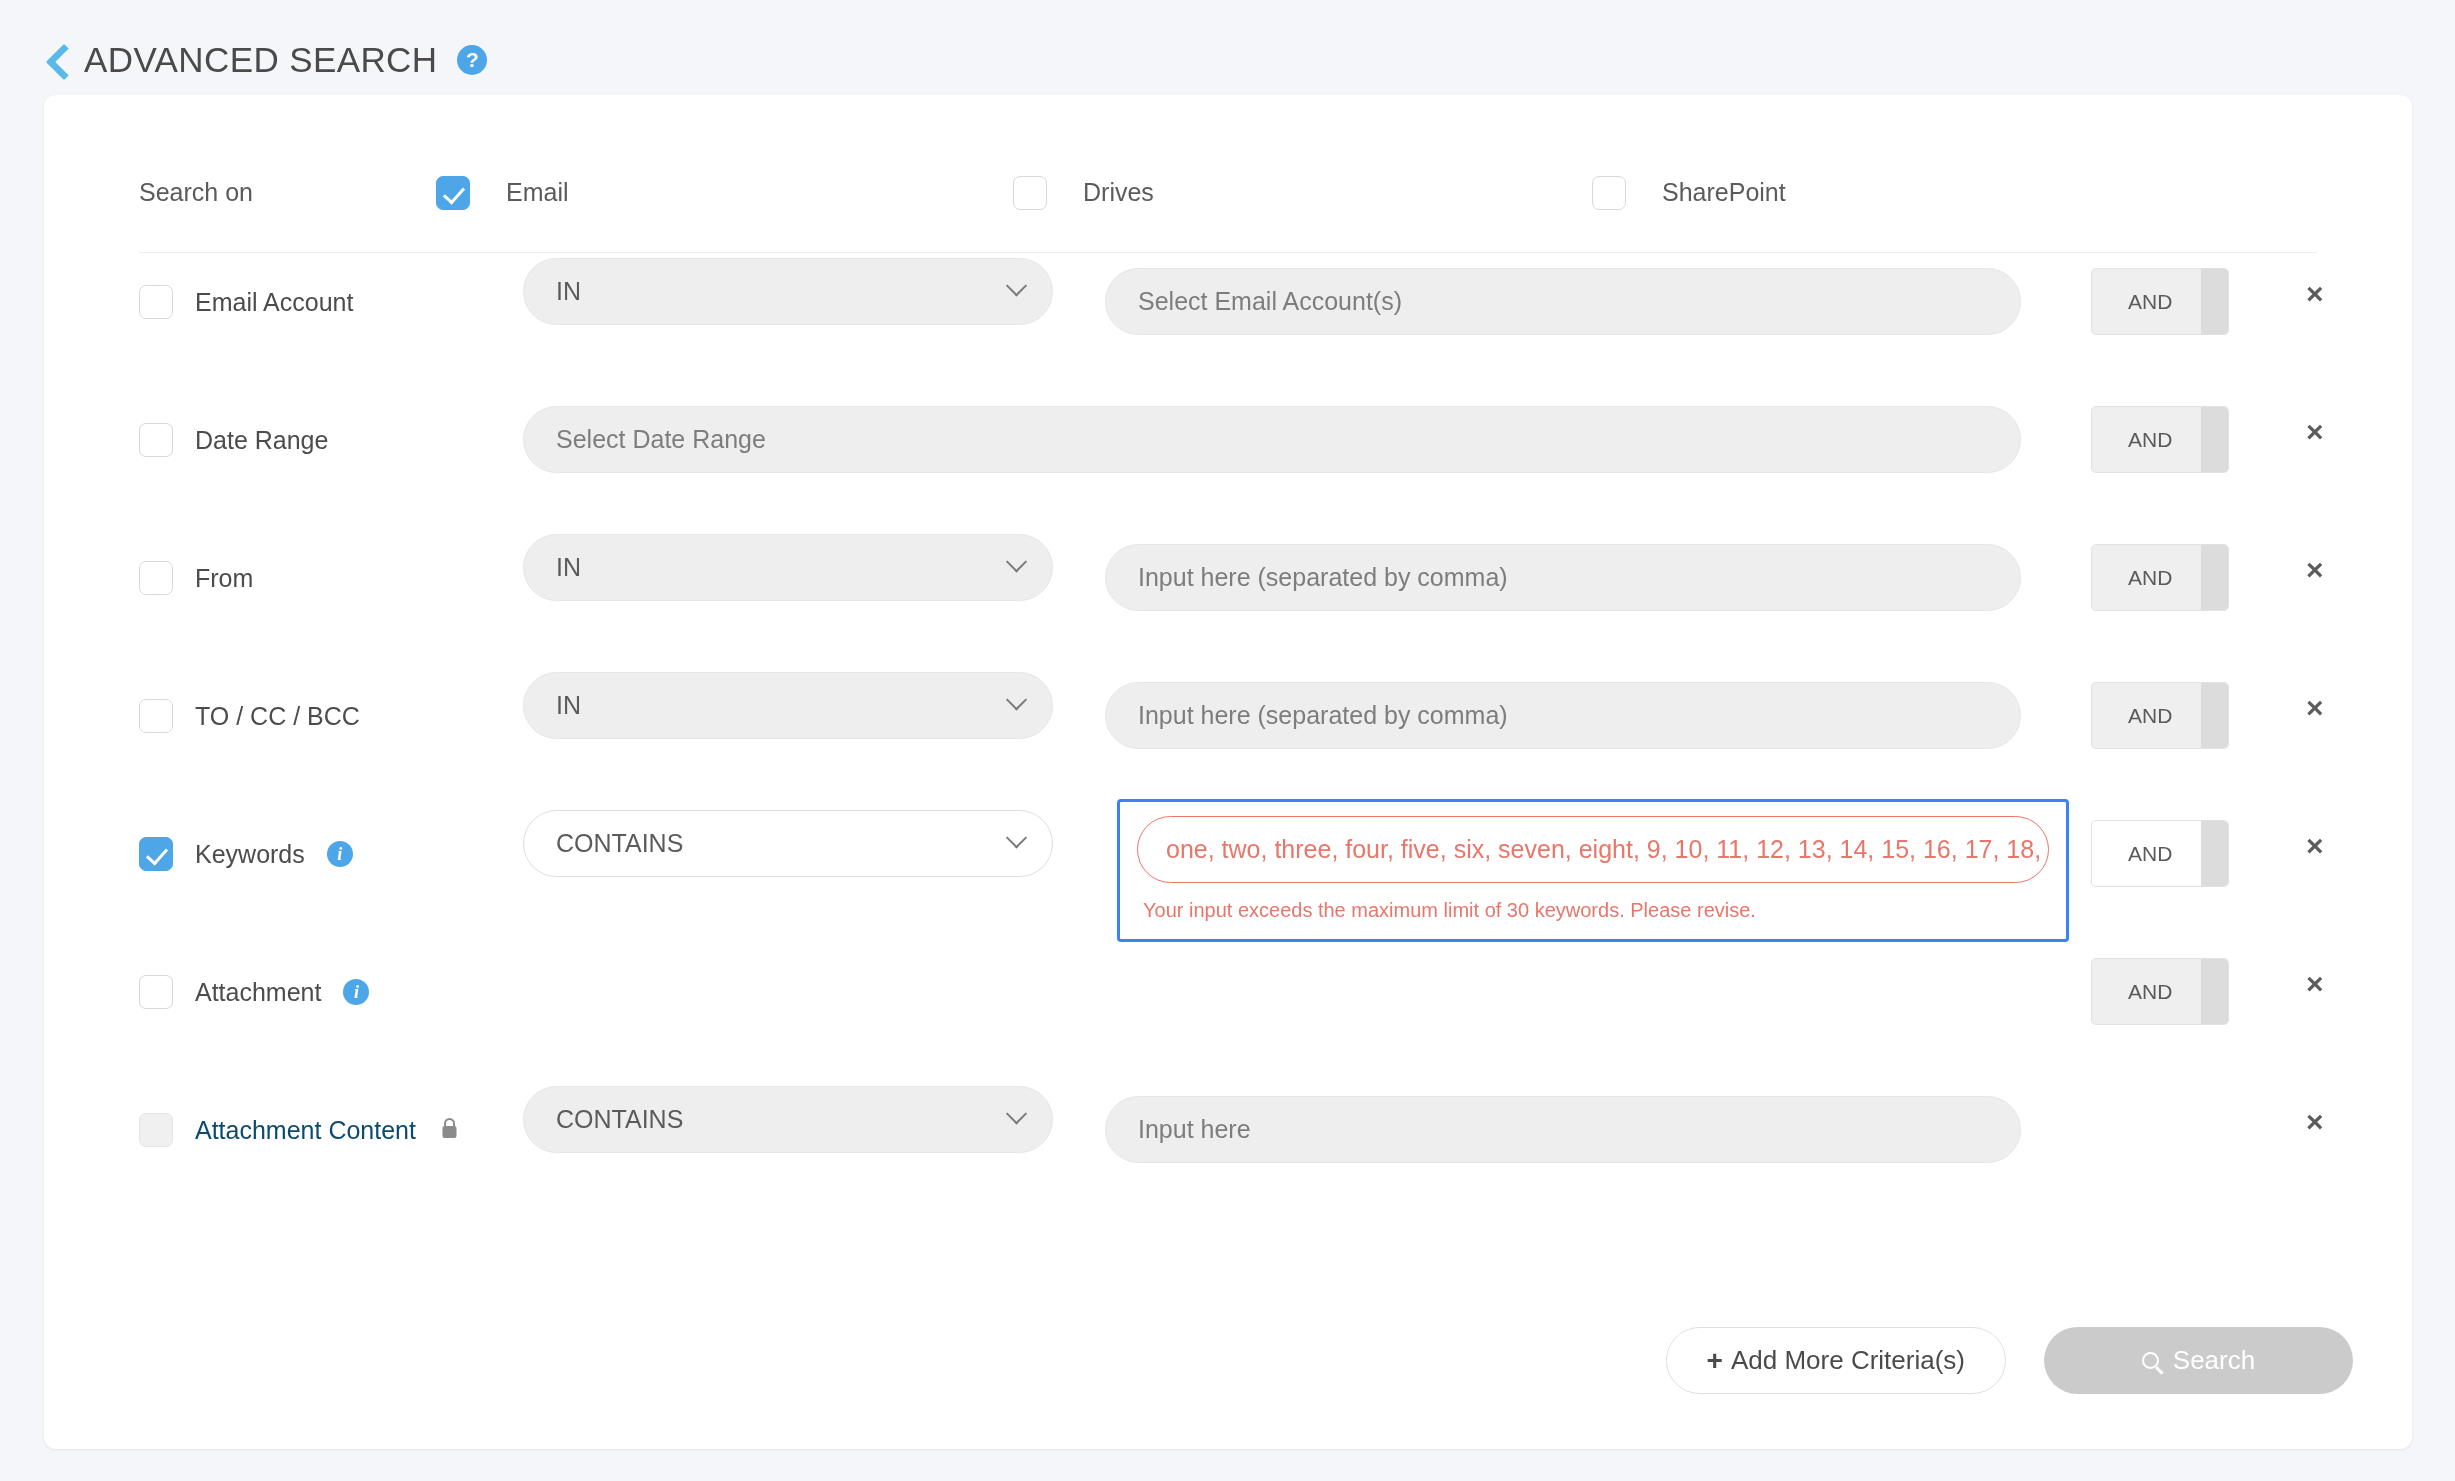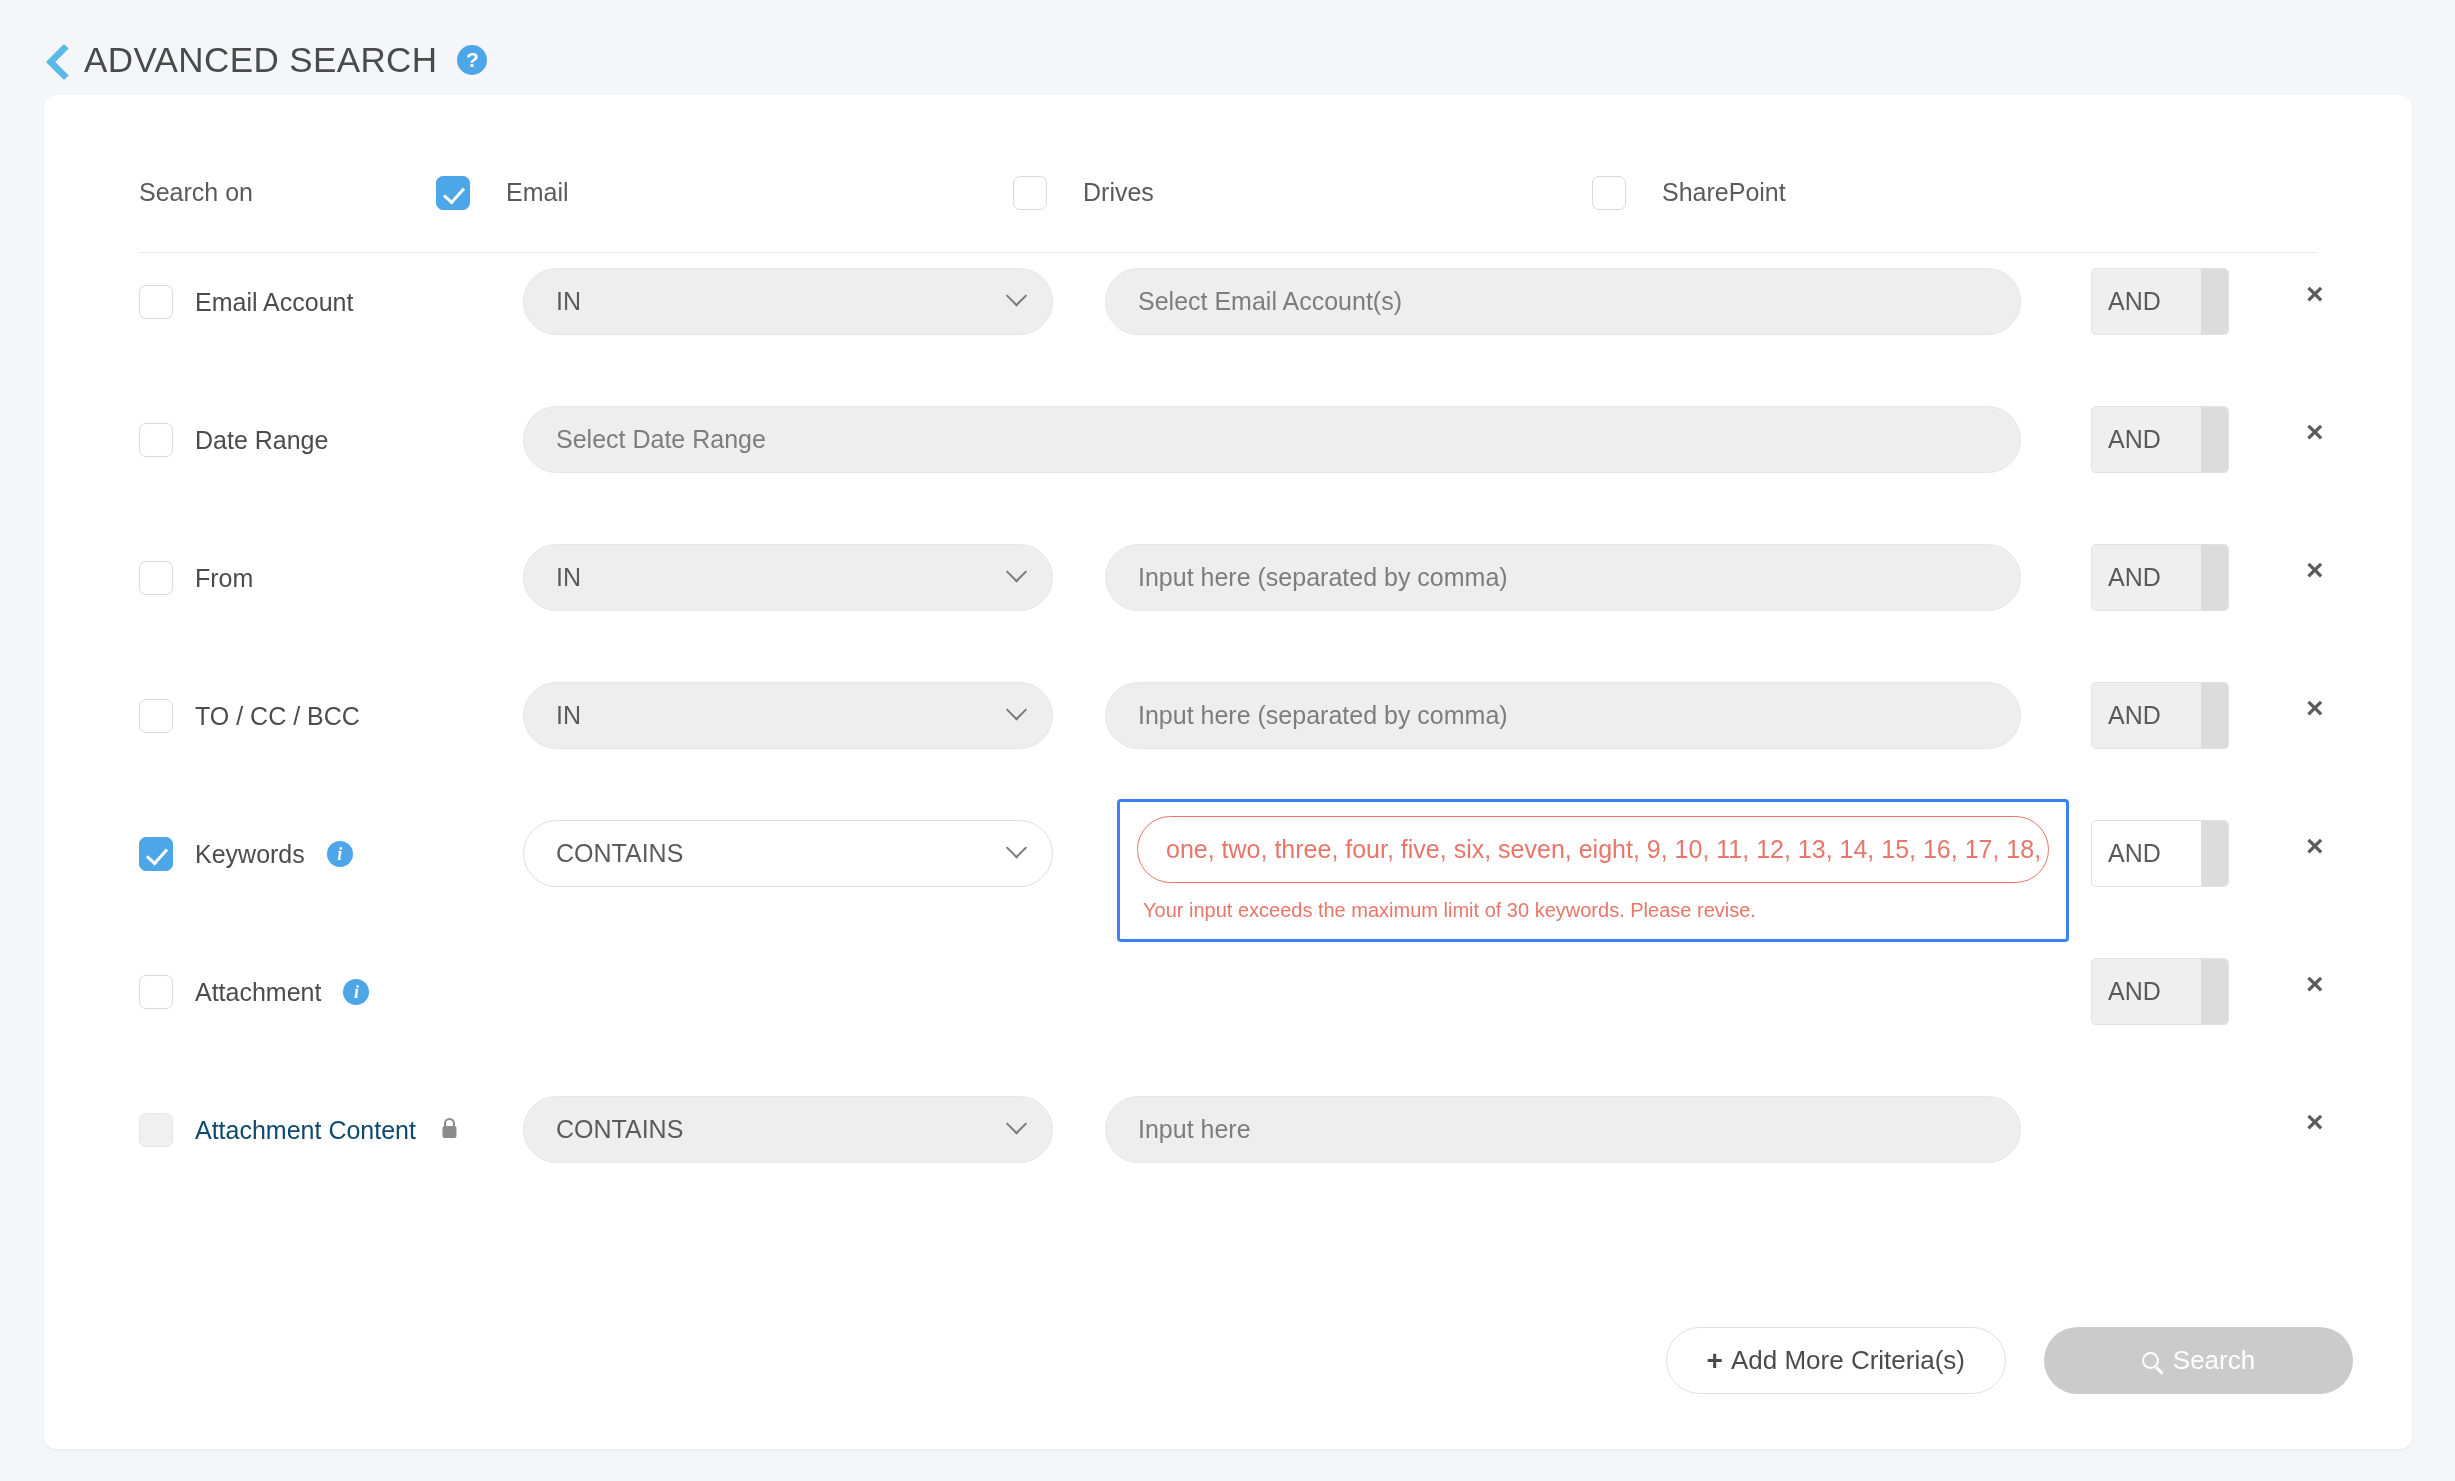--- a/index.html
+++ b/index.html
@@ -176,21 +176,21 @@
     width: 530px;
     height: 67px;
     border-radius: 34px;
     border: 1px solid #e6e6e6;
     background: #eeeeee;
     display: flex;
     align-items: center;
     padding: 0 28px 0 32px;
     font-size: 25px;
     color: #5b5b5b;
-    margin-top: 15px;
+    margin-top: 5px;
     flex: none;
     cursor: pointer;
     position: relative;
   }
   .sel.enabled { background: #ffffff; border-color: #dedede; }
   .chev {
     margin-left: auto;
     width: 15px; height: 15px;
     border-right: 2.5px solid #7a7a7a;
     border-bottom: 2.5px solid #7a7a7a;
@@ -228,23 +228,23 @@
     border: 1px solid #e2e2e2;
     background: #efefef;
     display: flex;
     align-items: center;
     position: relative;
     overflow: hidden;
     cursor: pointer;
   }
   .and-btn.enabled { background: #ffffff; }
   .and-btn .lbl {
-    font-size: 25px;
+    font-size: 21px;
     color: #5a5a5a;
-    padding-left: 16px;
+    padding-left: 36px;
   }
   .and-btn .slider {
     position: absolute;
     right: 0; top: 0;
     width: 27px; height: 100%;
     background: #dcdcdc;
     border-radius: 0 4px 4px 0;
   }
 
   

